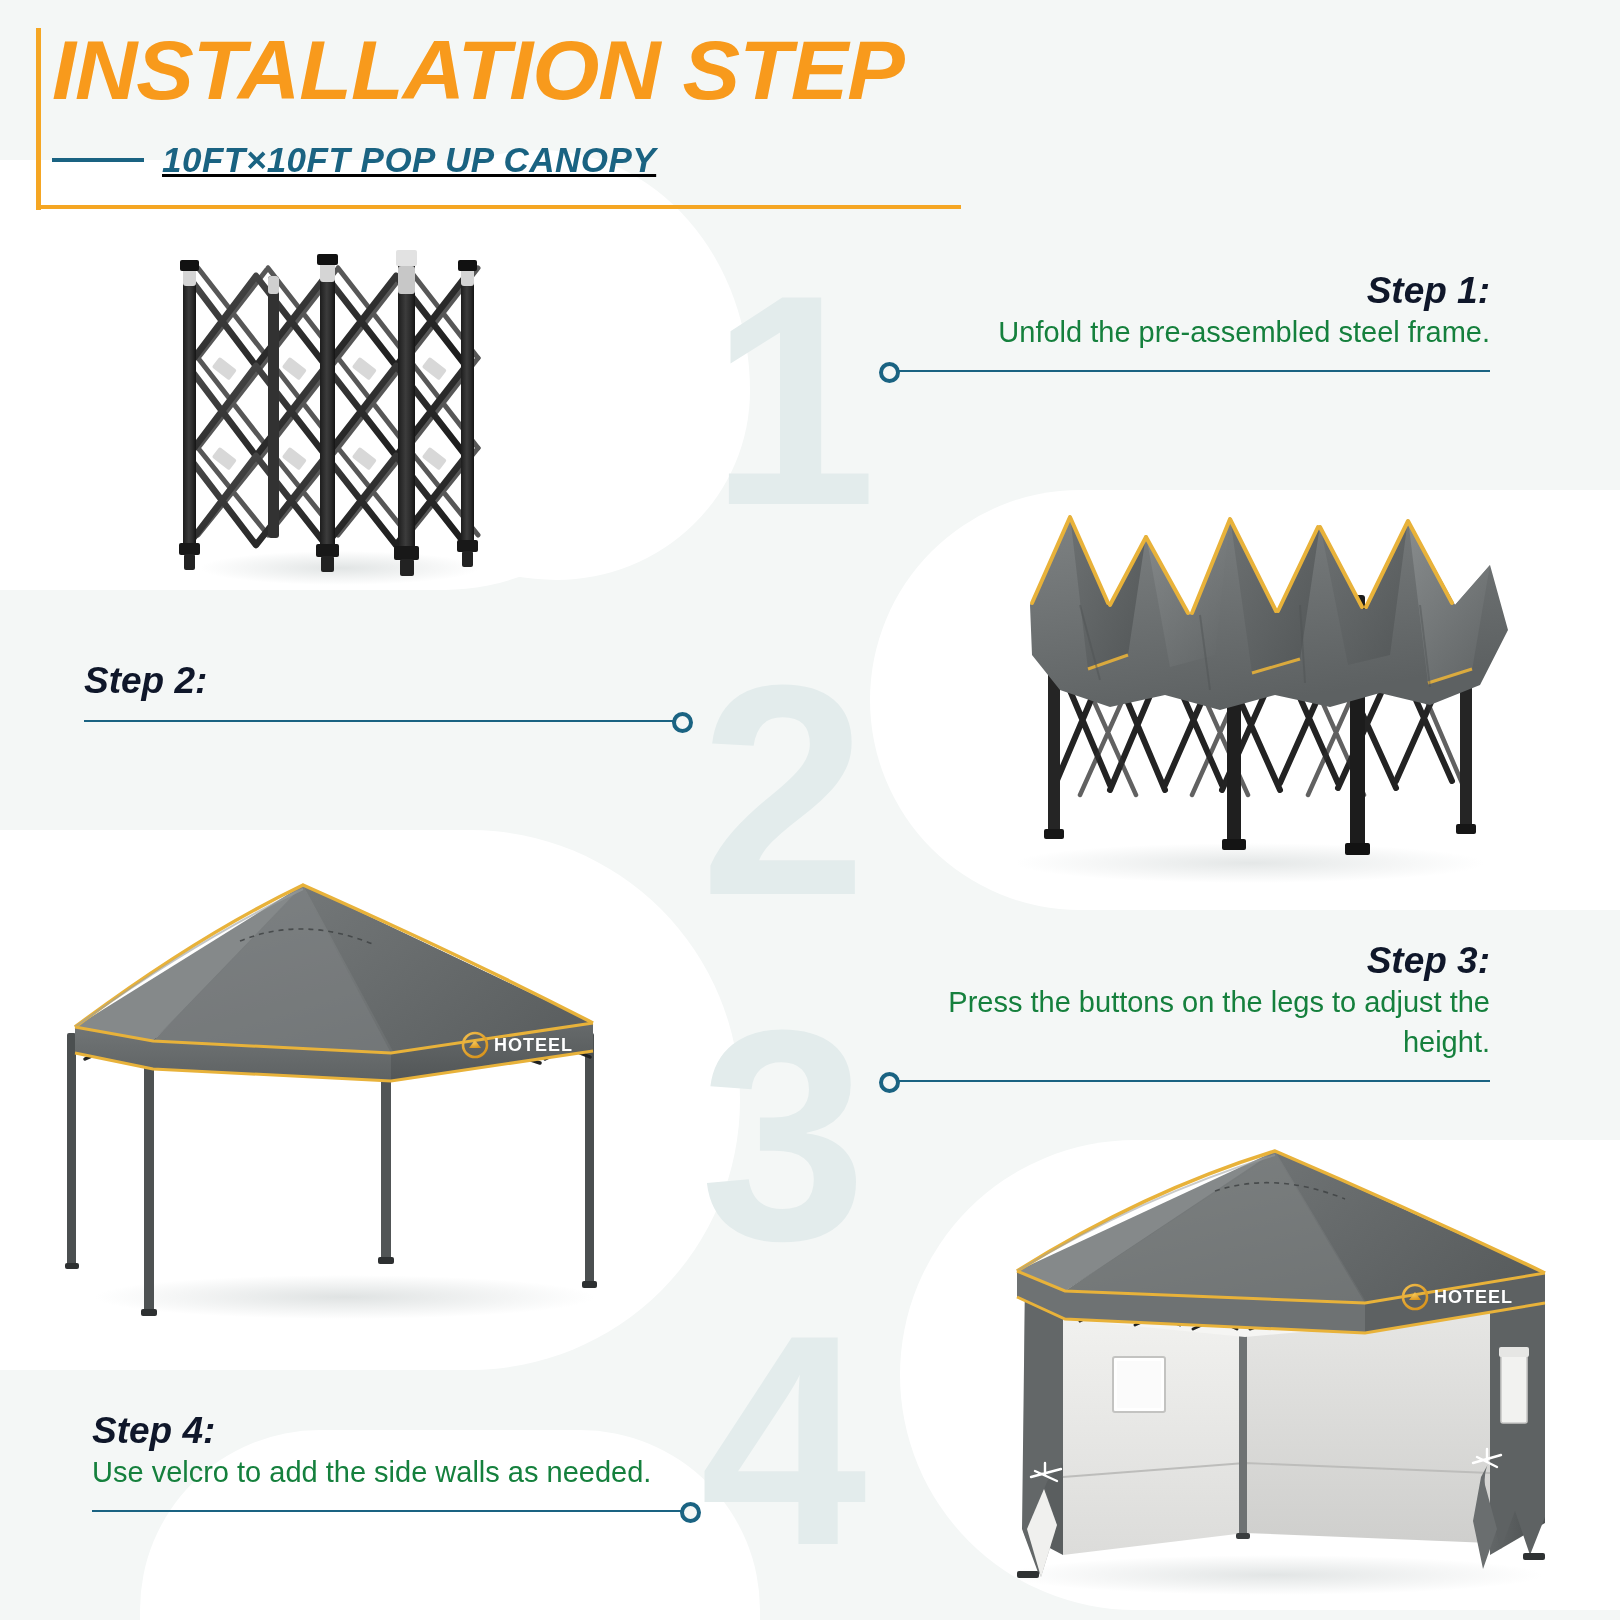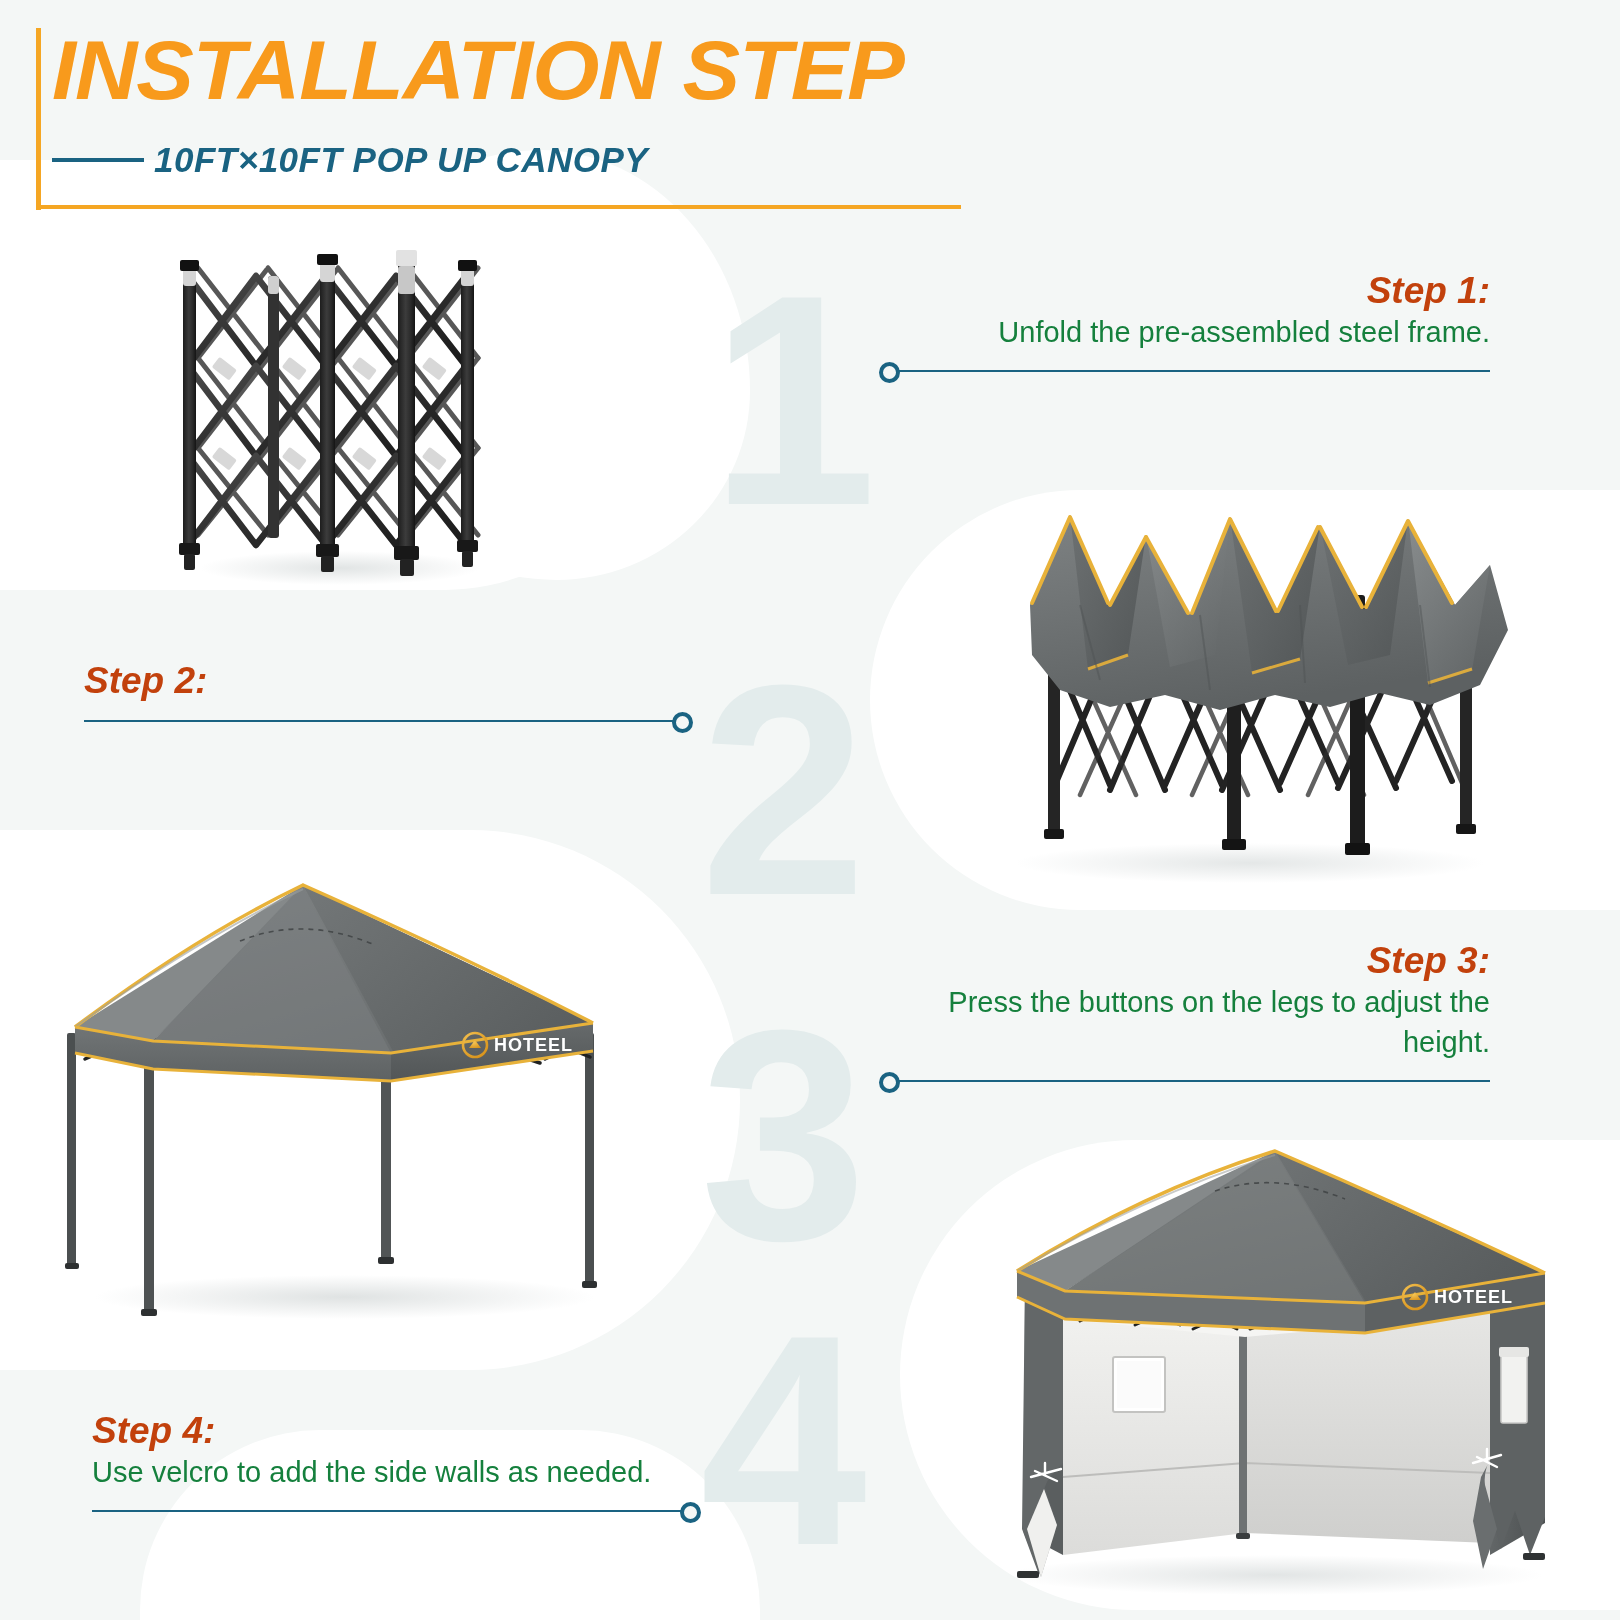--- a/index.html
+++ b/index.html
@@ -24,21 +24,21 @@
   #hdr-vline{position:absolute;left:36px;top:28px;width:5px;height:182px;background:#F5A623;}
   #hdr-hline{position:absolute;left:36px;top:205px;width:925px;height:4px;background:#F5A623;}
   #title{
     position:absolute;left:52px;top:28px;
     font-size:83px;line-height:86px;font-weight:bold;font-style:italic;
     color:#F89A1C;letter-spacing:-1px;
     font-family:"Liberation Sans", sans-serif;
     transform:scaleX(1.04);transform-origin:left top;
     white-space:nowrap;
   }
-  #sub-wrap{position:absolute;left:52px;top:140px;display:flex;align-items:center;gap:10px;}
+  #sub-wrap{position:absolute;left:52px;top:140px;display:flex;align-items:center;gap:18px;text-decoration:underline;}
   #sub-dash{width:92px;height:4px;background:#1A6382;}
   #subtitle{
     font-size:35px;font-weight:bold;font-style:italic;color:#1A6382;
     letter-spacing:0.5px;white-space:nowrap;
     font-family:"Liberation Sans", sans-serif;
   }
 
   
   .wm{
     position:absolute;color:#e3ecec;font-weight:bold;
@@ -46,21 +46,21 @@
     line-height:1;user-select:none;
   }
   #wm1{left:710px;top:250px;font-size:300px;}
   #wm2{left:700px;top:640px;font-size:300px;}
   #wm3{left:700px;top:985px;font-size:300px;}
   #wm4{left:700px;top:1290px;font-size:300px;}
 
   
   .step{position:absolute;}
   .step-label{
-    font-size:37px;font-weight:bold;font-style:italic;color:#c2410c;
+    font-size:37px;font-weight:bold;font-style:italic;color:#0f172a;
     letter-spacing:0px;font-family:"Liberation Sans", sans-serif;
   }
   .step-desc{
     font-size:29px;color:#15803d;line-height:40px;
     font-family:"Liberation Sans", sans-serif;
   }
   .connector{position:relative;height:22px;margin-top:8px;}
   .connector .c-line{position:absolute;top:10px;height:2px;background:#1A6382;}
   .connector .c-dot{
     position:absolute;top:2px;width:13px;height:13px;border-radius:50%;

